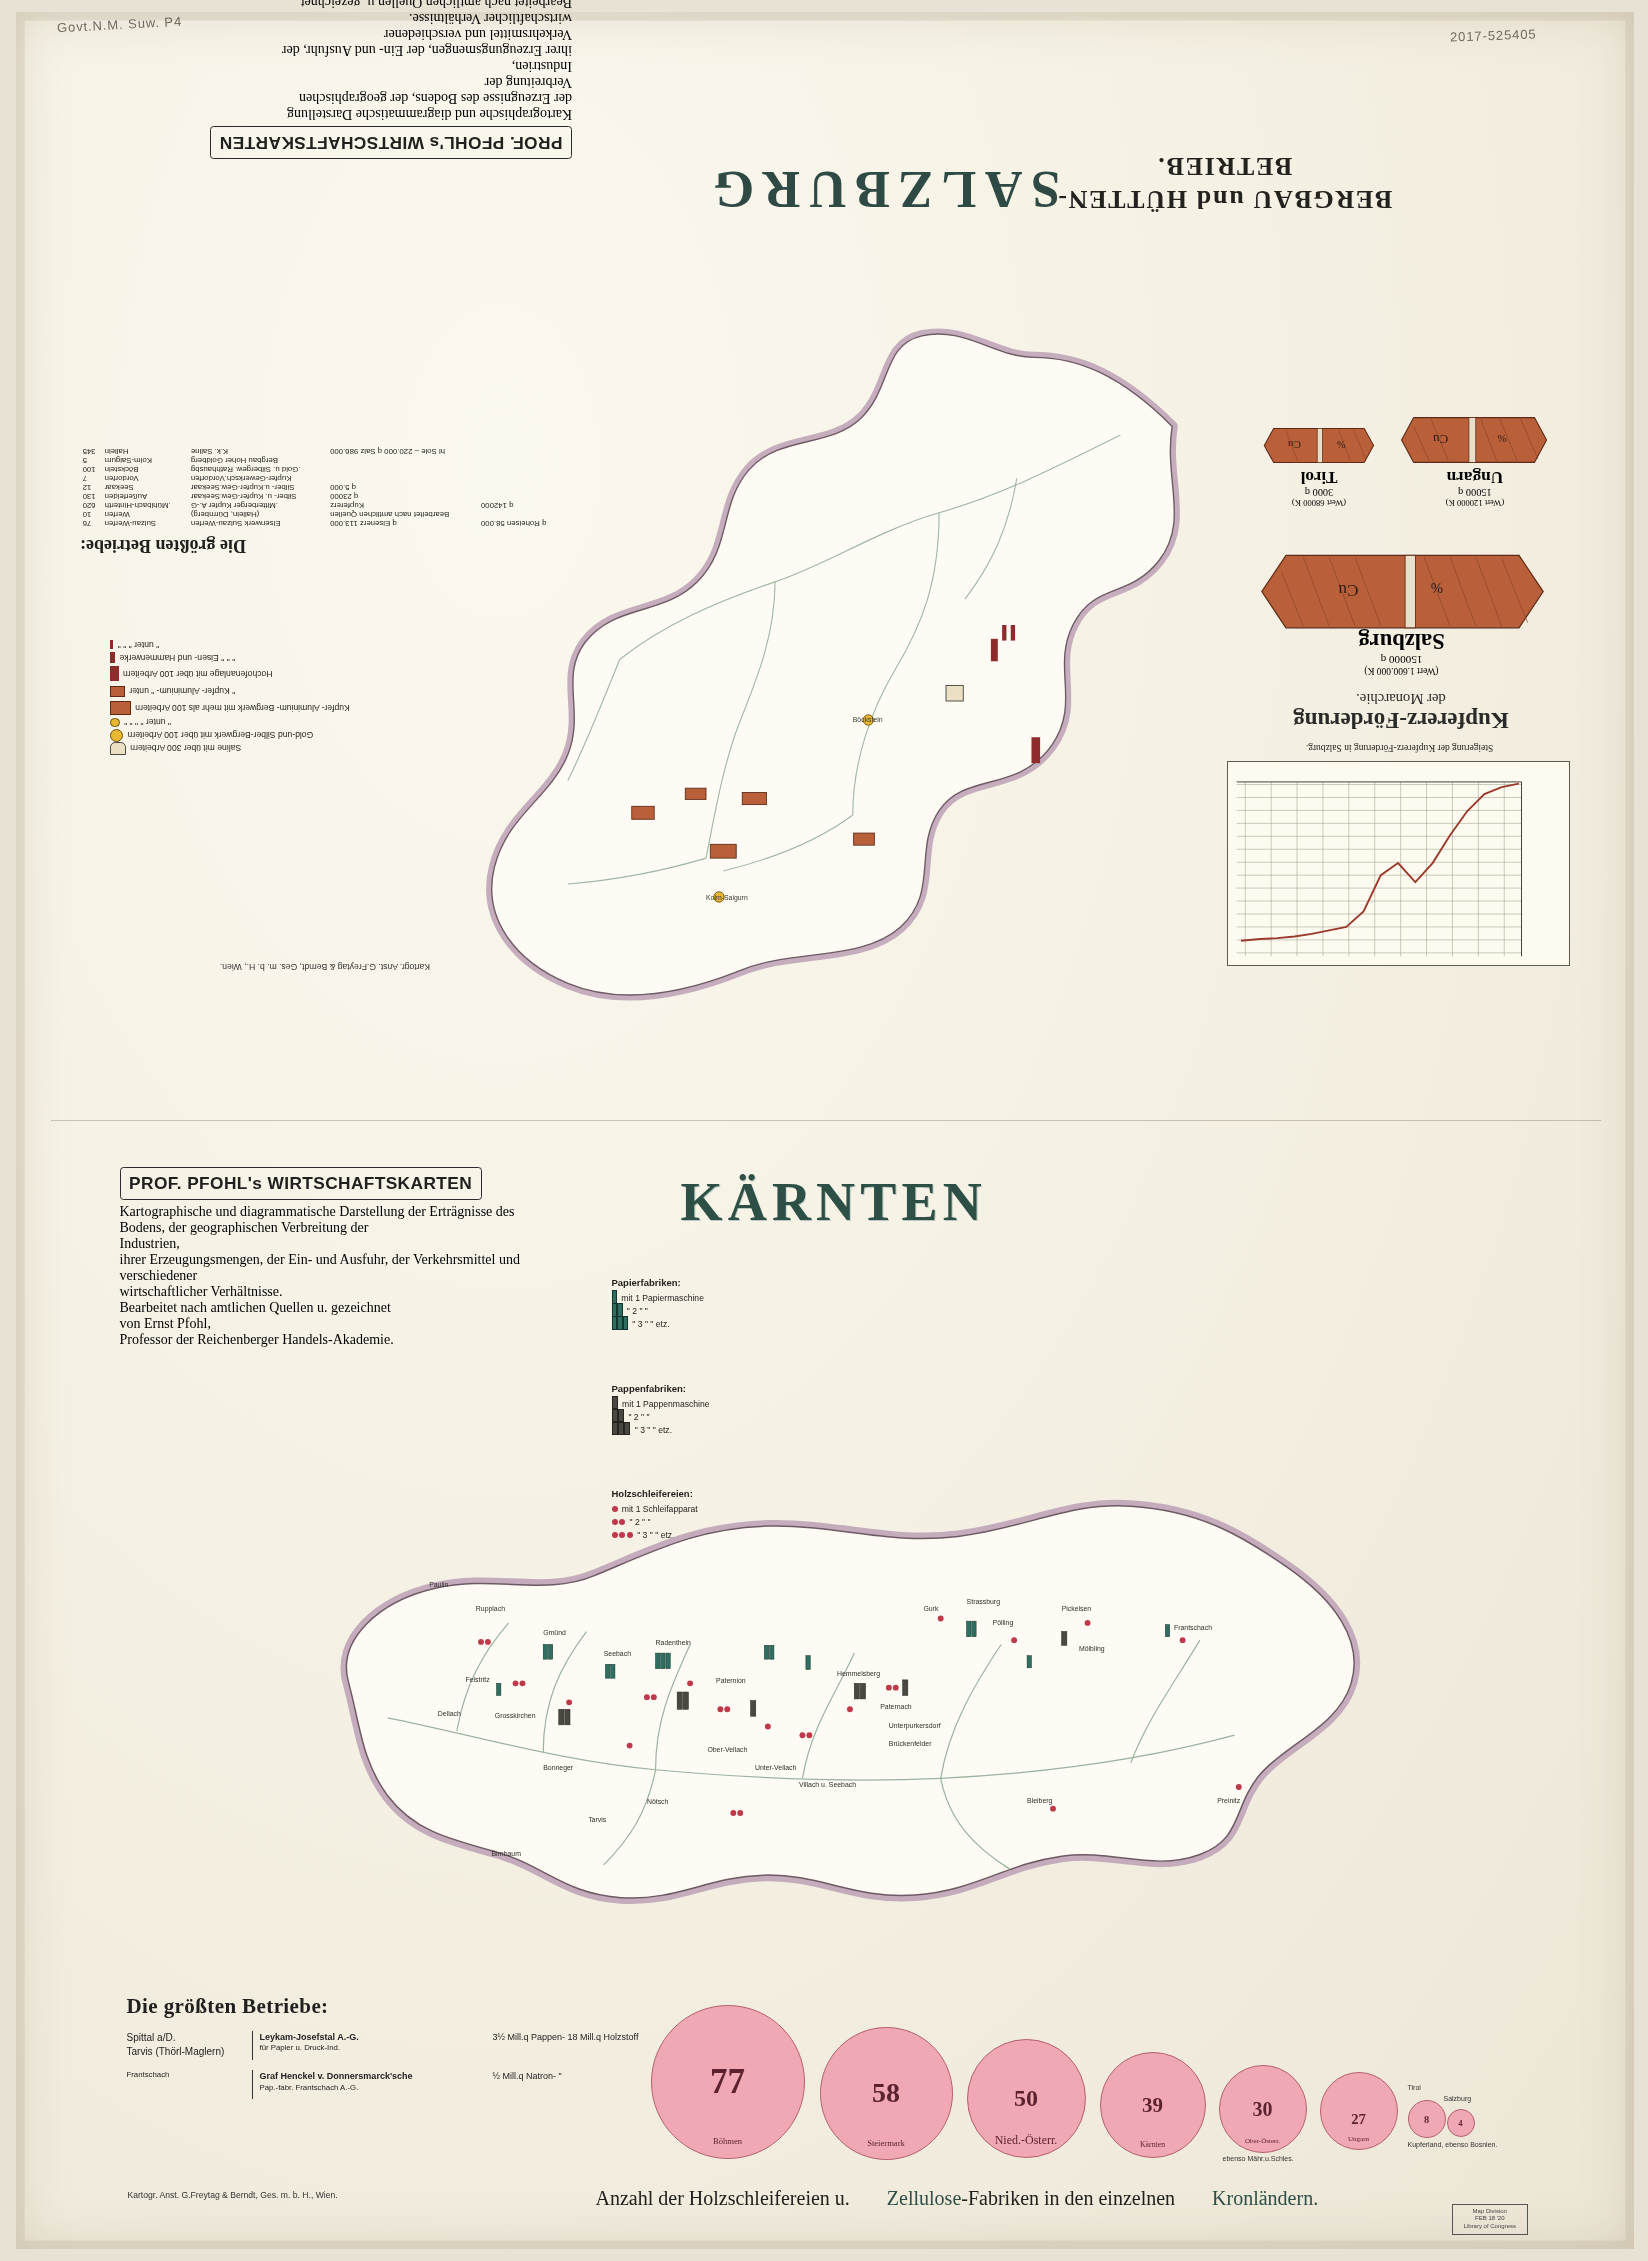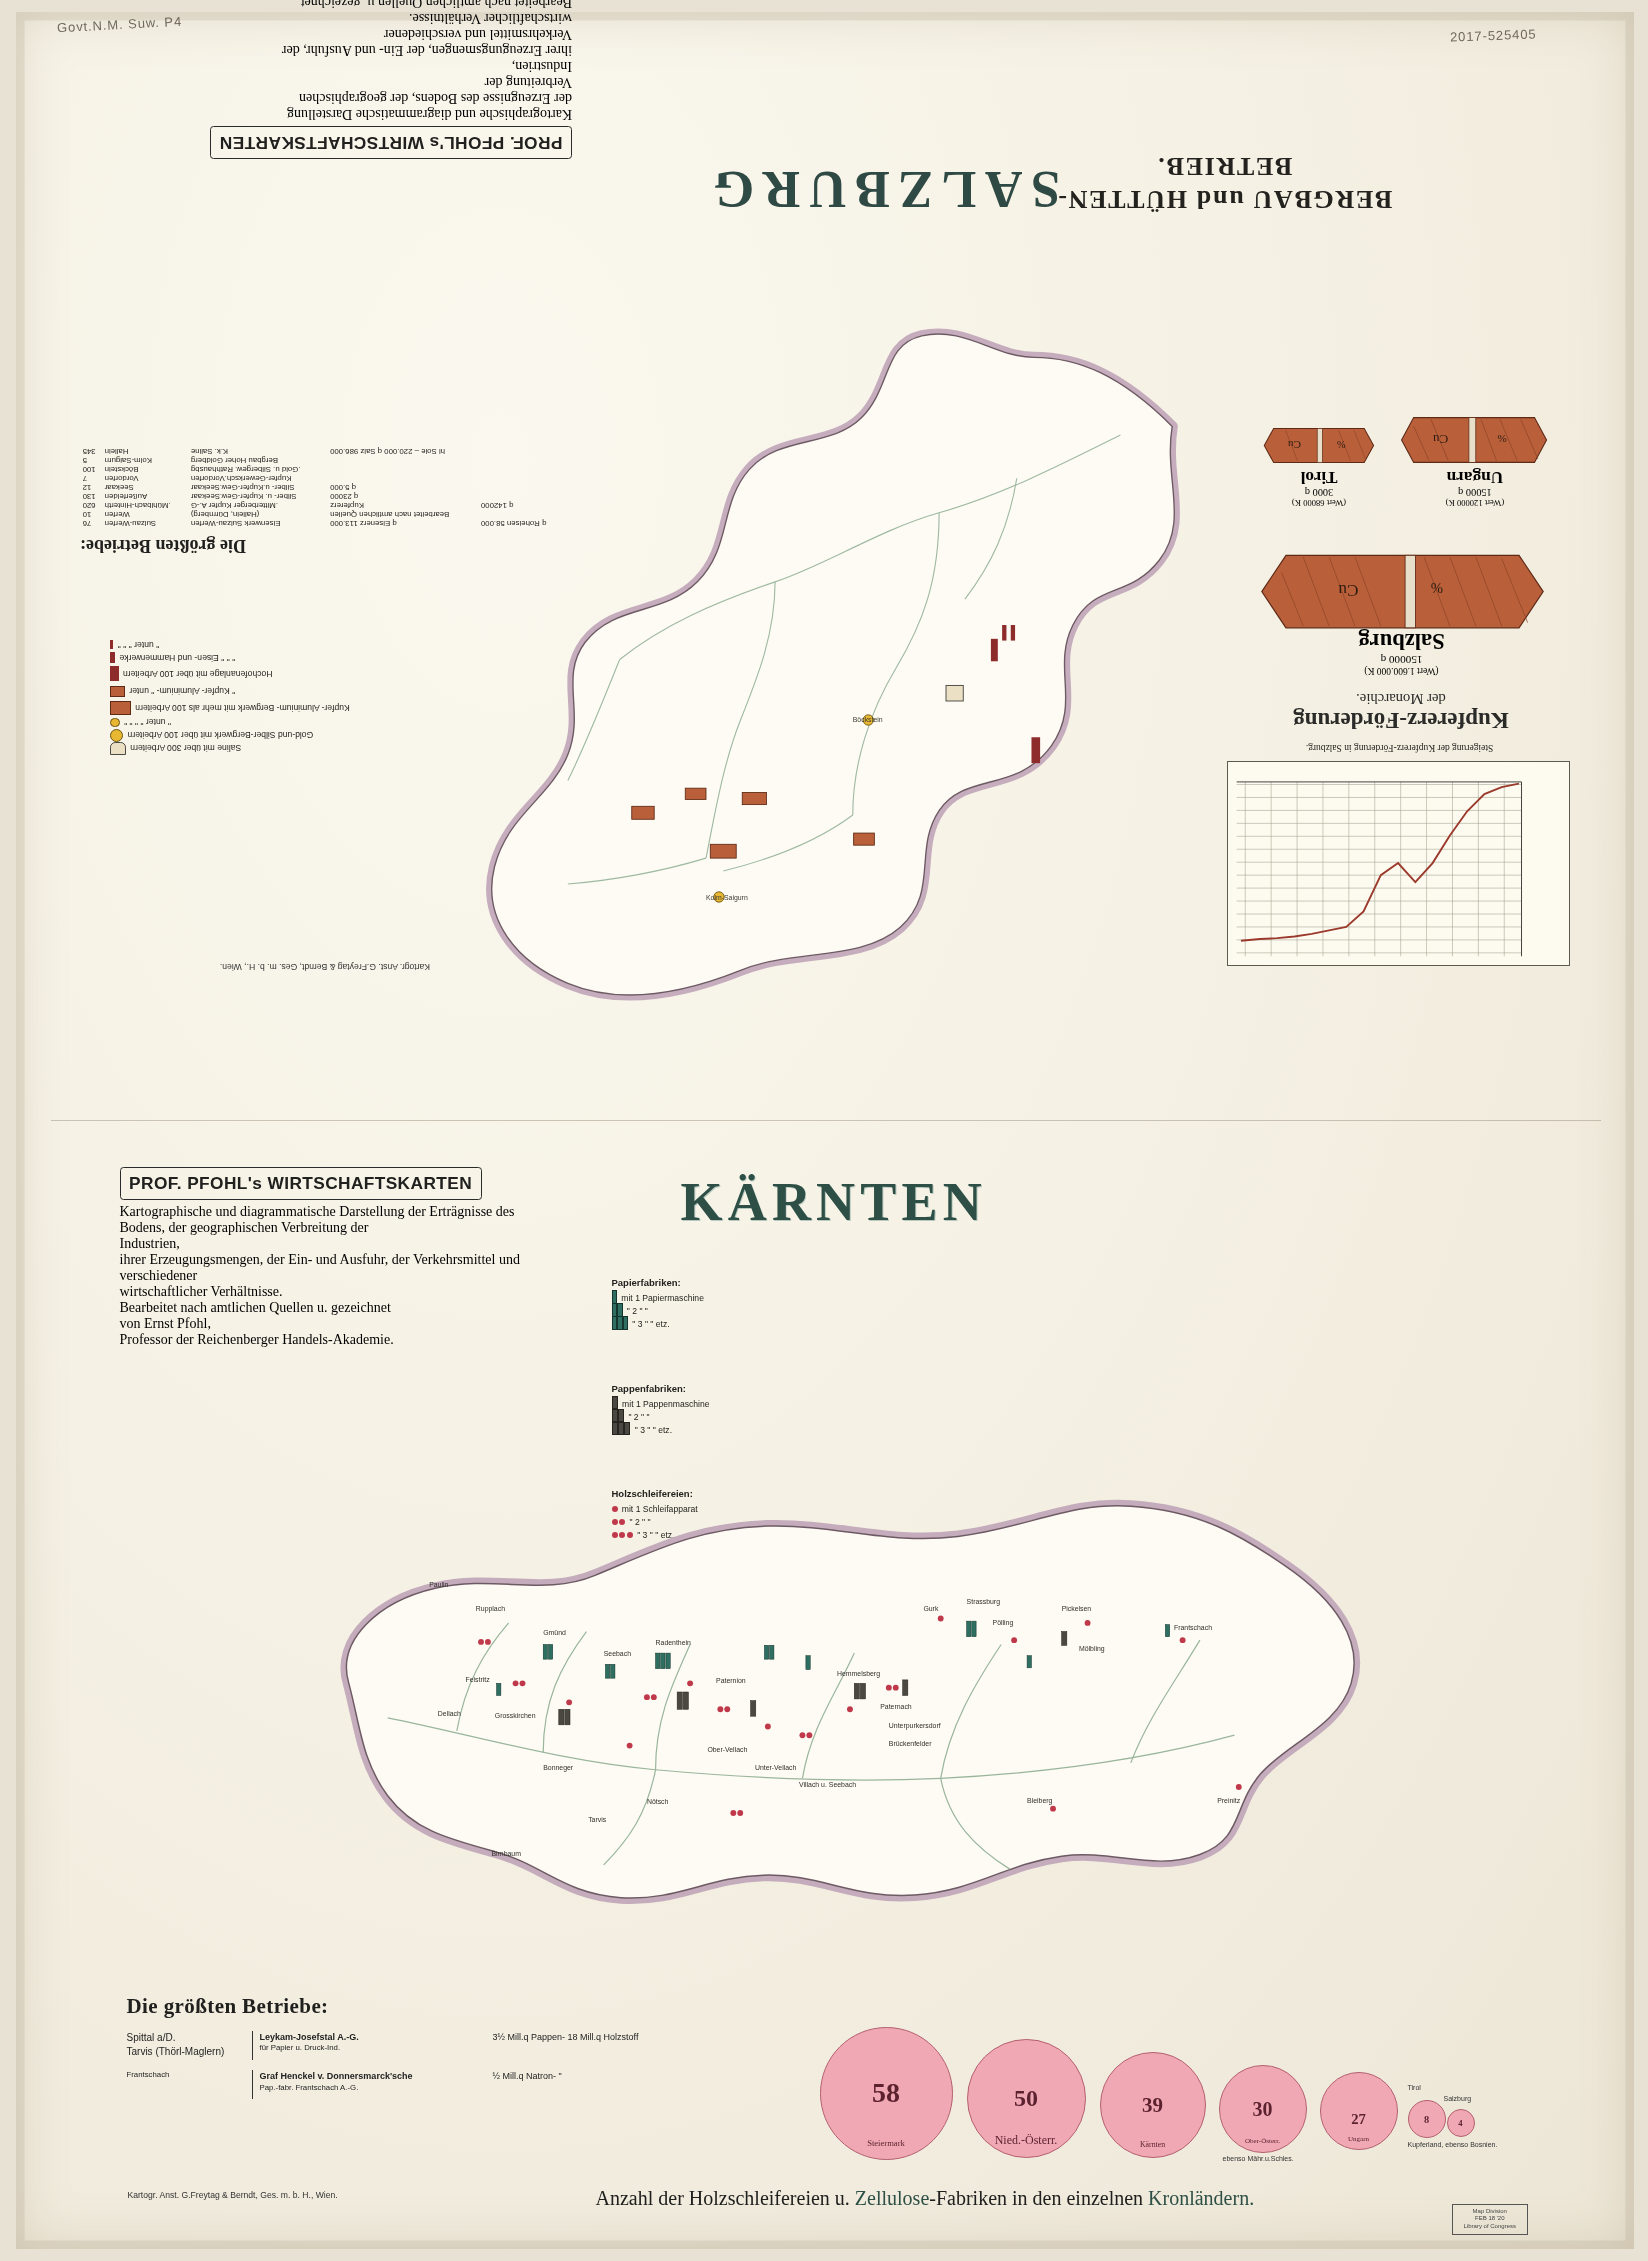--- a/index.html
+++ b/index.html
@@ -74,21 +74,21 @@
   .circ{
     position:absolute;border-radius:50%;background:#f0a9b4;border:1.2px solid #b4606f;
     display:flex;align-items:center;justify-content:center;flex-direction:column;
     color:#5d2230;font-family:"Liberation Serif",serif;
   }
   .circ .n{font-weight:bold;}
   .circ .nm{font-size:8.6px;position:absolute;bottom:8%;}
   .caption{
     font-family:"Liberation Serif",serif;font-size:20px;color:#20201e;
   }
-  .caption .g{color:#2d4f46;}
+  .caption .g{color:#2d4f46;margin-left:32px;}
   .smallnote{font-size:8.6px;color:#333;font-family:"Liberation Sans",sans-serif;}
 
   .stamp{
     border:0.9px solid #555;font-size:6px;color:#444;padding:2.6px 4.3px;text-align:center;
     font-family:"Liberation Sans",sans-serif;line-height:1.3;
   }
   .pencil{
     font-family:"Liberation Sans",sans-serif;color:#5a5346;font-size:13px;
     letter-spacing:0.9px;opacity:.85;
   }
@@ -631,20 +631,24 @@
             <div style="width:233px;">
               <div class="biglist" style="font-weight:bold;">Graf Henckel v. Donnersmarck'sche</div>
               <div class="biglist" style="font-size:7.8px;">Pap.-fabr. Frantschach A.-G.</div>
             </div>
             <div class="biglist" style="width:250px;">½ Mill.q Natron- "</div>
           </div>
         </div>
       </div>
 
       <div class="panel" style="left:635px;top:872px;width:864px;height:173px;">
+        <div class="circ" style="left:0px;top:7px;width:152px;height:152px;">
+          <span class="n" style="font-size:35px;">77</span>
+          <span class="nm">Böhmen</span>
+        </div>
         <div class="circ" style="left:169px;top:28.5px;width:131px;height:131px;">
           <span class="n" style="font-size:28px;">58</span>
           <span class="nm">Steiermark</span>
         </div>
         <div class="circ" style="left:316px;top:41px;width:117px;height:117px;">
           <span class="n" style="font-size:24px;">50</span>
           <span class="nm" style="font-size:12px;">Nied.-Österr.</span>
         </div>
         <div class="circ" style="left:449px;top:54px;width:104px;height:104px;">
           <span class="n" style="font-size:21px;">39</span>

